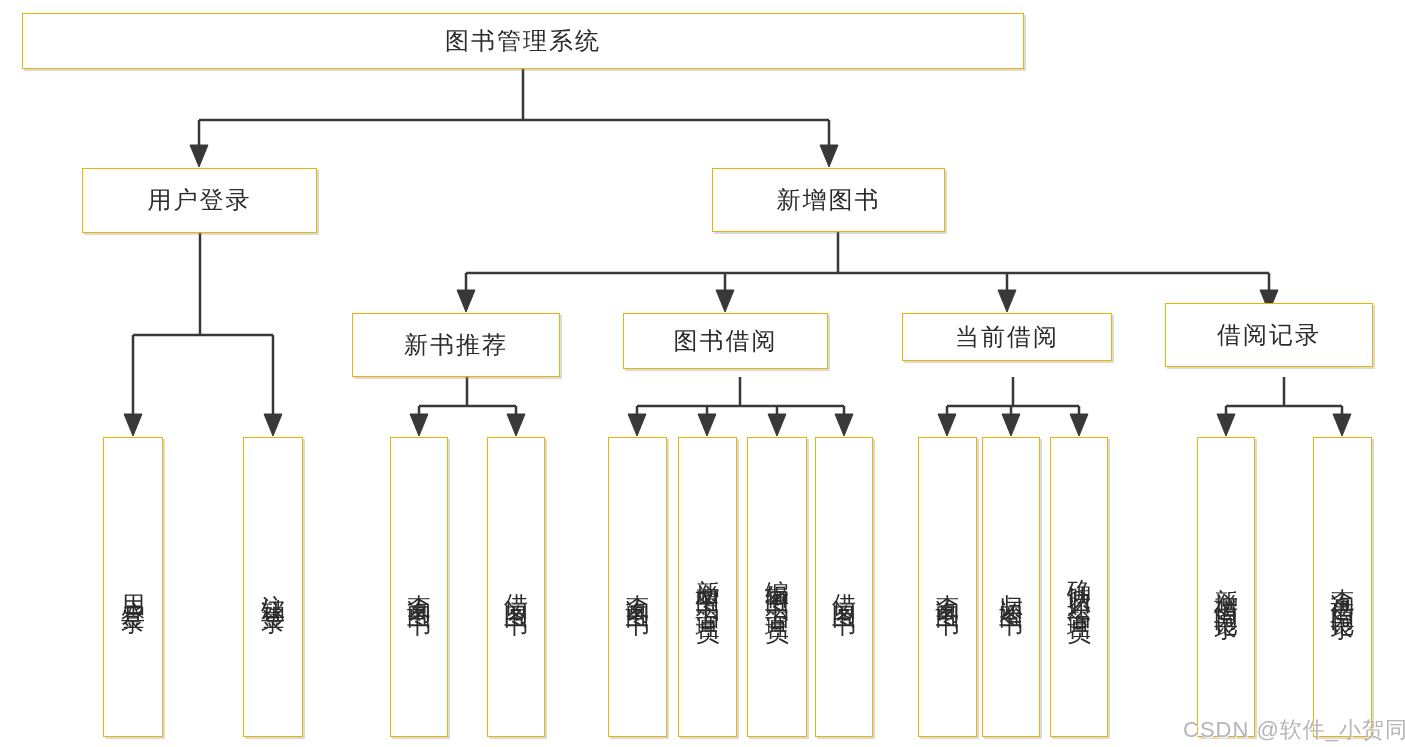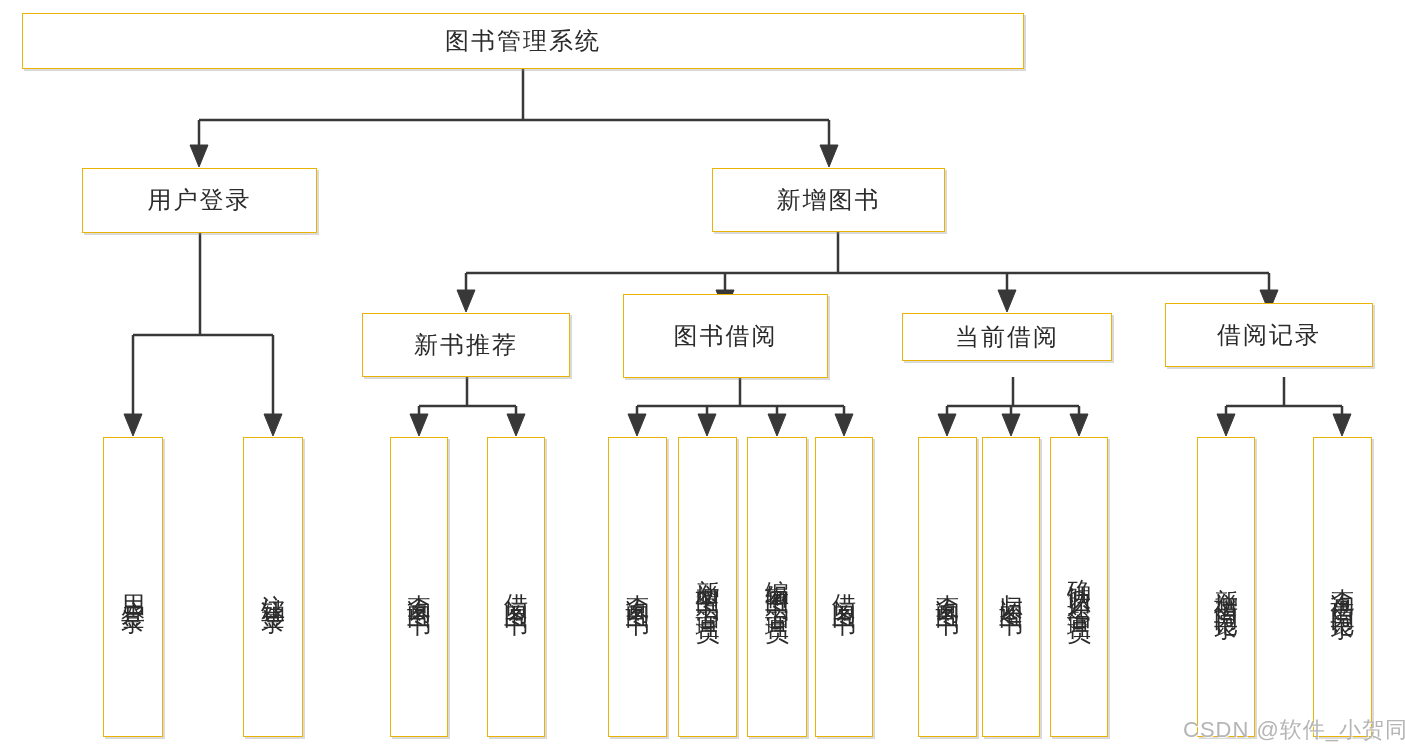--- a/index.html
+++ b/index.html
@@ -96,22 +96,22 @@
     <path class="line" d="M1284 377 V406 M1226 406 H1342 M1226 406 V418 M1342 406 V418"></path>
     <polygon class="arrow" points="1217,414 1235,414 1226,436"></polygon>
     <polygon class="arrow" points="1333,414 1351,414 1342,436"></polygon>
   </svg>
 
   <div class="box" style="left:22px;top:13px;width:1002px;height:56px">图书管理系统</div>
 
   <div class="box" style="left:82px;top:168px;width:235px;height:65px">用户登录</div>
   <div class="box" style="left:712px;top:168px;width:233px;height:64px">新增图书</div>
 
-  <div class="box" style="left:362px;top:313px;width:208px;height:64px">新书推荐</div>
-  <div class="box" style="left:623px;top:294px;width:205px;height:84px">图书借阅</div>
+  <div class="box" style="left:352px;top:313px;width:208px;height:64px">新书推荐</div>
+  <div class="box" style="left:623px;top:313px;width:205px;height:56px">图书借阅</div>
   <div class="box" style="left:902px;top:313px;width:210px;height:48px">当前借阅</div>
   <div class="box" style="left:1165px;top:303px;width:208px;height:64px">借阅记录</div>
 
   <div class="box vbox" style="left:103px;top:437px;width:60px;height:300px">用户登录</div>
   <div class="box vbox" style="left:243px;top:437px;width:60px;height:300px">注销登录</div>
 
   <div class="box vbox" style="left:390px;top:437px;width:58px;height:300px">查询图书</div>
   <div class="box vbox" style="left:487px;top:437px;width:58px;height:300px">借阅图书</div>
 
   <div class="box vbox" style="left:608px;top:437px;width:59px;height:300px">查询图书</div>

